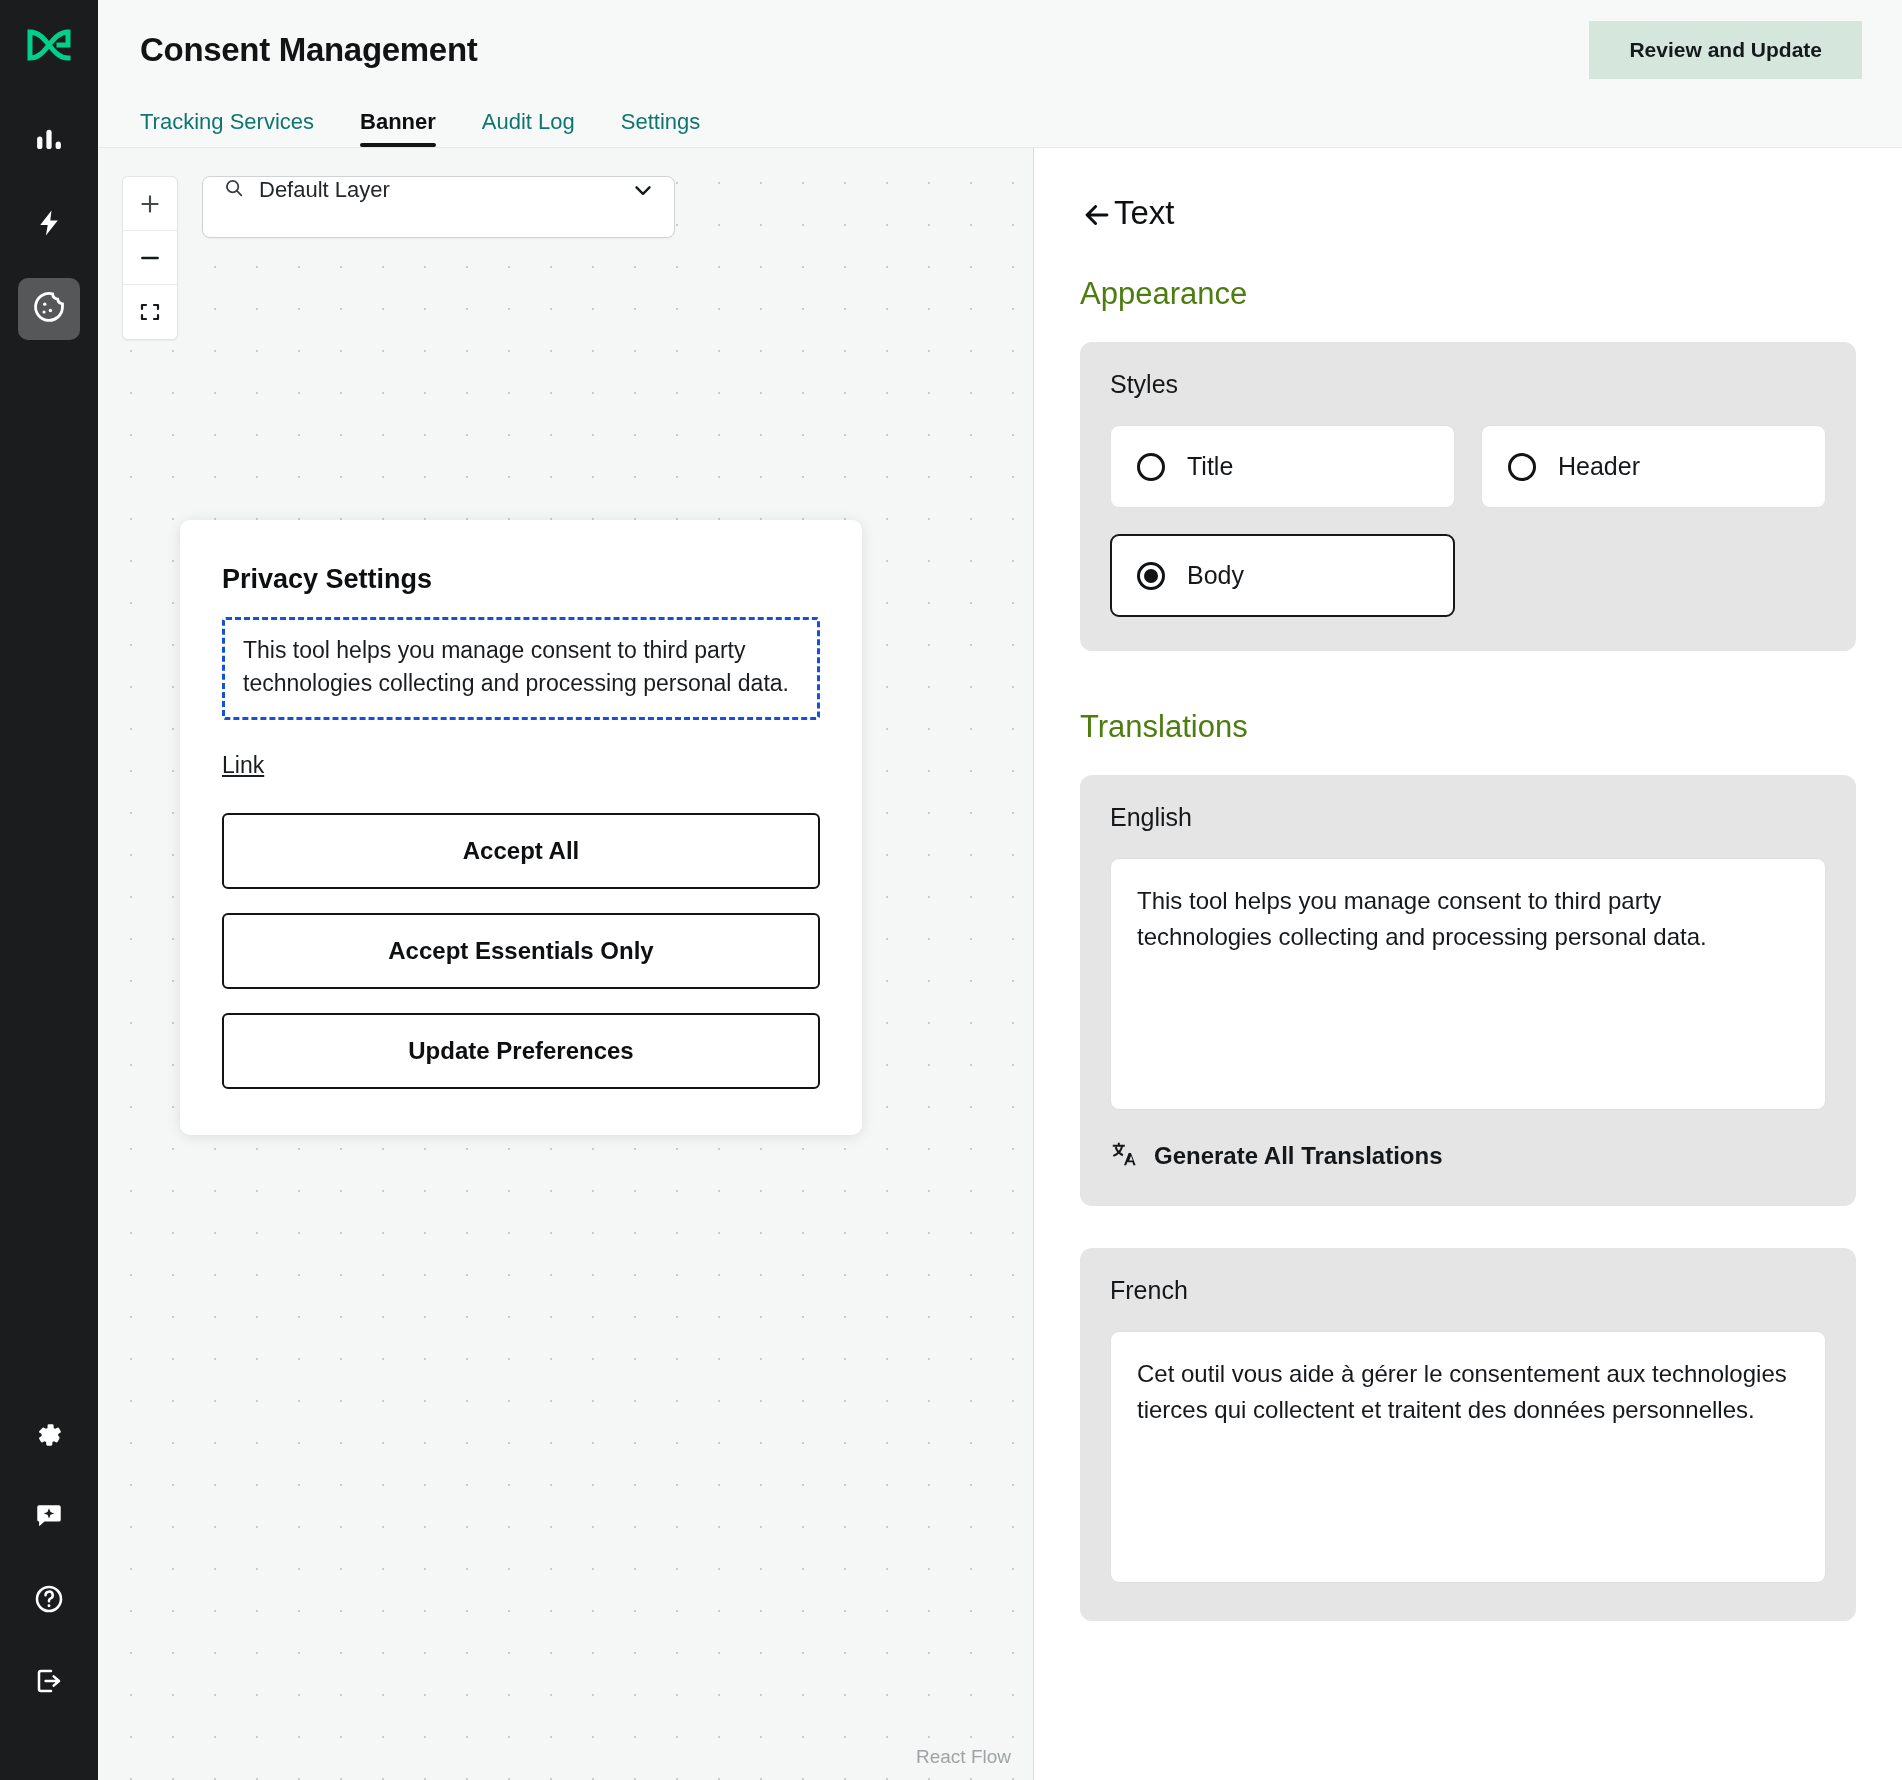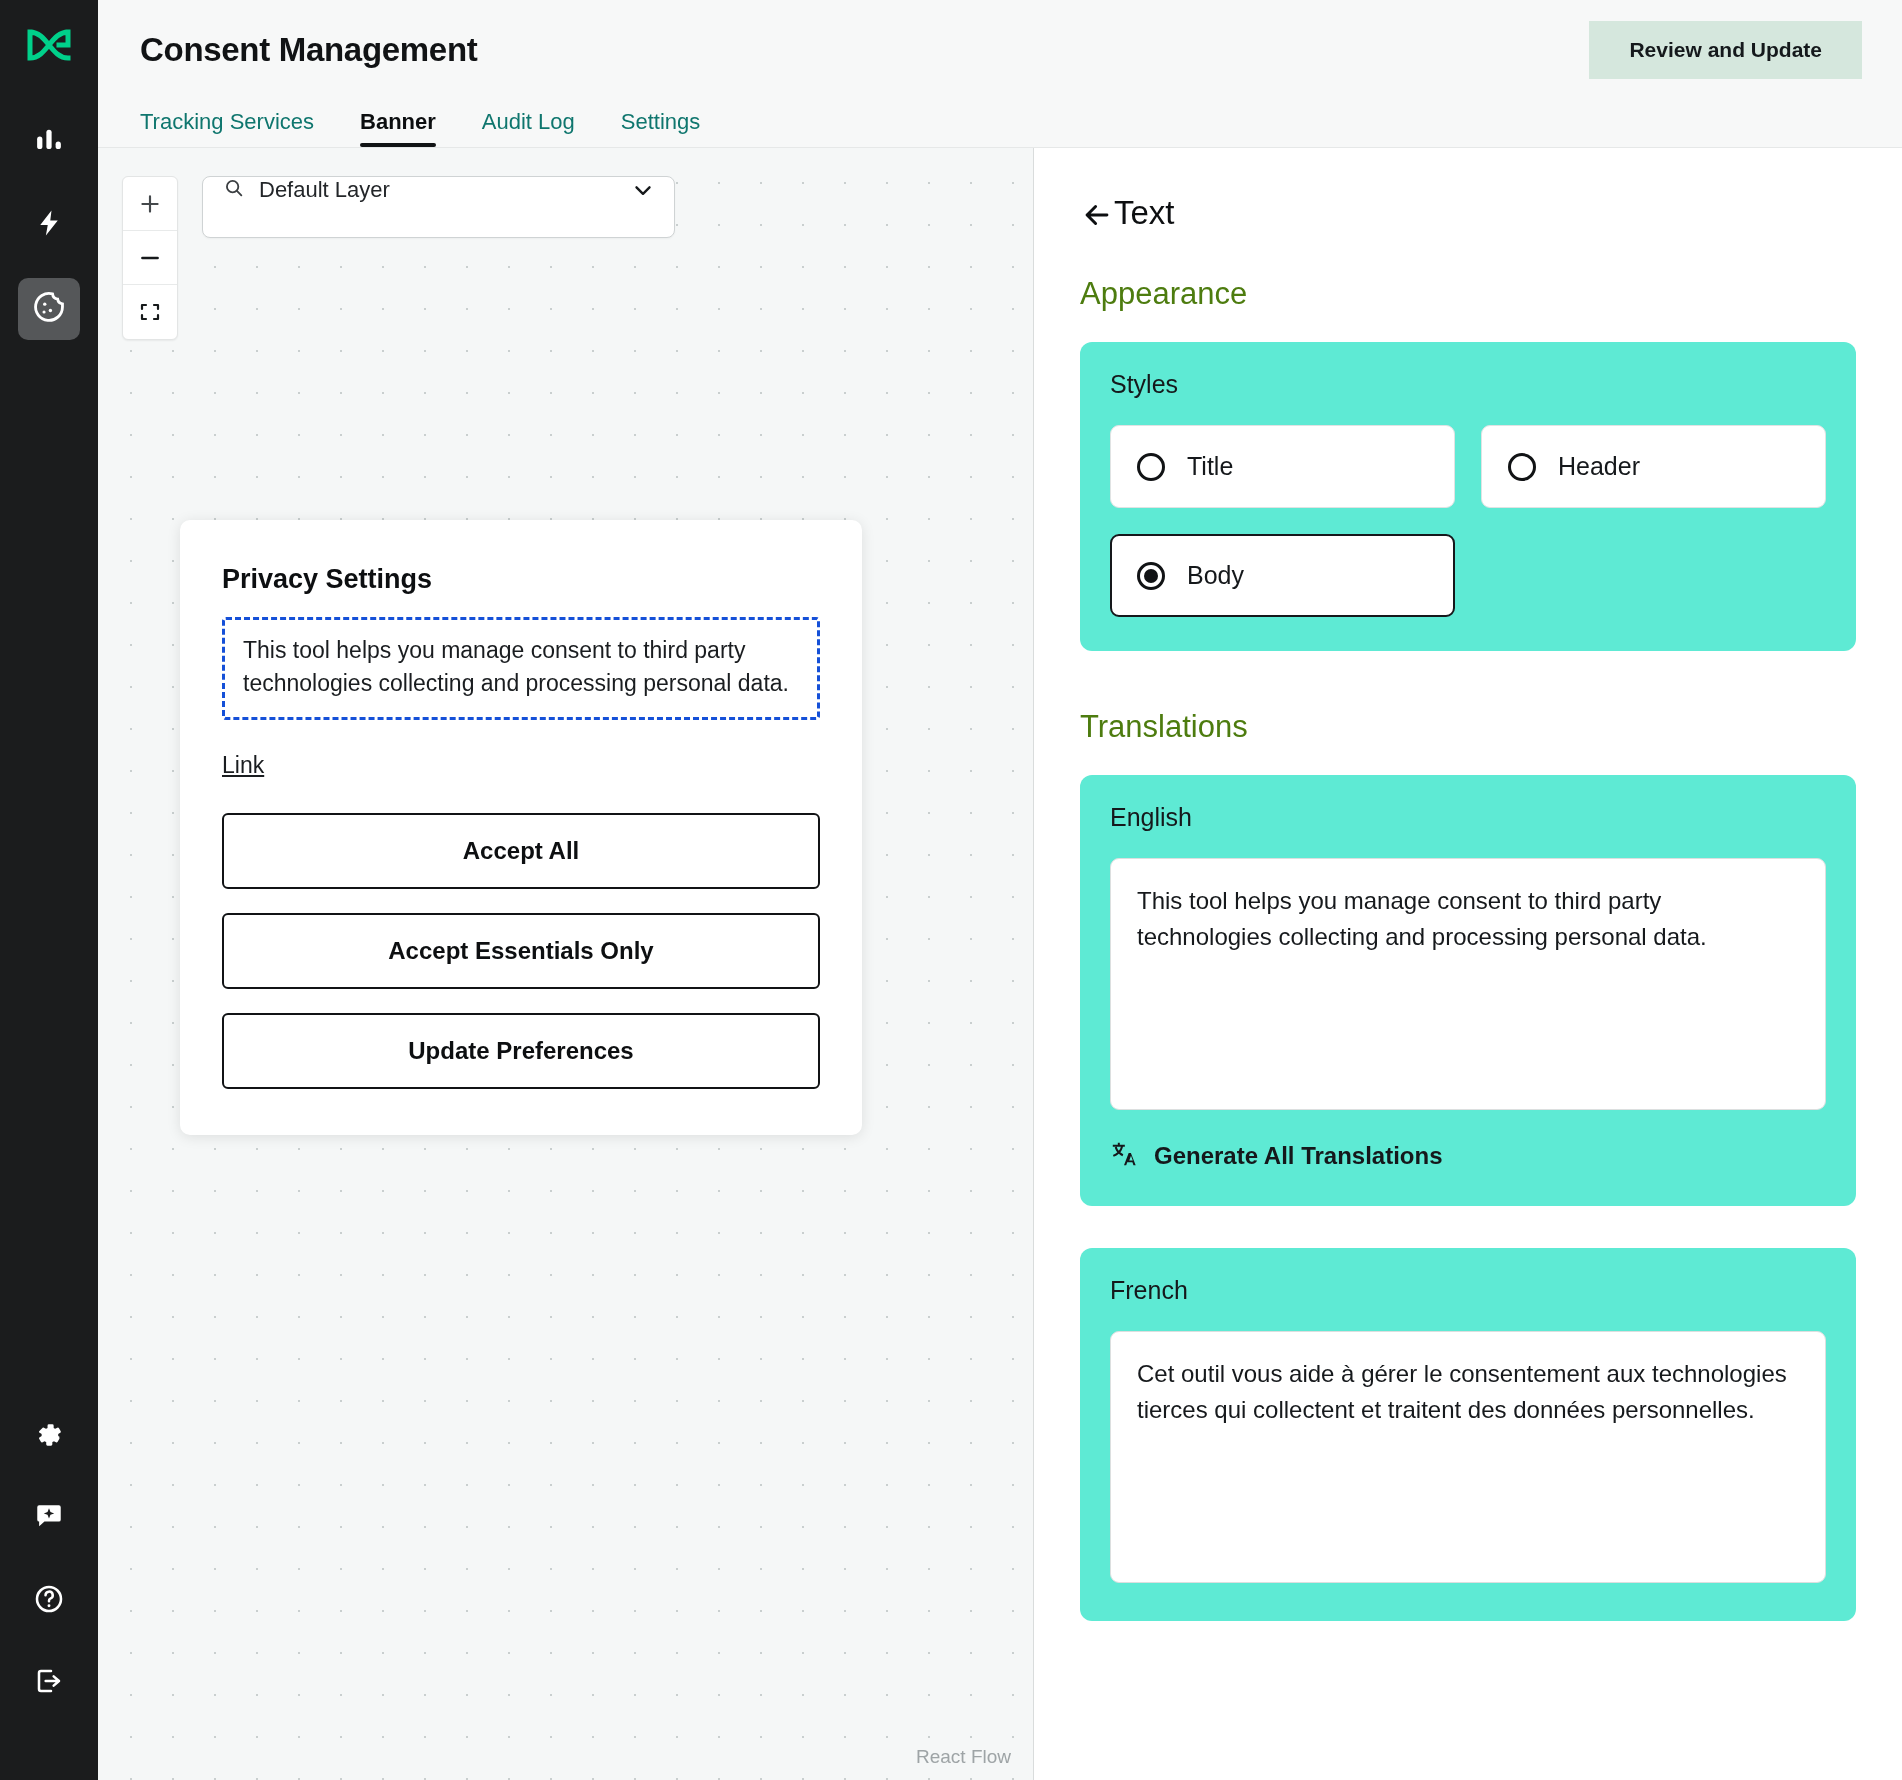--- a/index.html
+++ b/index.html
@@ -134,21 +134,21 @@
   
   .panel {
     flex: 1 1 auto; background: #ffffff;
     padding: 46px 46px 0 46px; overflow: hidden; position: relative;
   }
   .panel-head { display: flex; align-items: flex-end; margin-bottom: 44px; }
   .back-arrow { cursor: pointer; color: #0d0f11; display:flex; }
   .panel-title { font-size: 33px; color: #0d0f11; }
   .section-title { font-size: 31px; color: #4d7c0f; margin-bottom: 30px; }
   .card {
-    background: #5eead4; border-radius: 12px;
+    background: #e5e5e5; border-radius: 12px;
     padding: 28px 30px 34px 30px; margin-bottom: 58px;
   }
   .card-label { font-size: 25px; color: #15181b; margin-bottom: 26px; }
   .radio-grid { display: flex; flex-wrap: wrap; gap: 26px; }
   .radio-opt {
     flex: 0 0 calc(50% - 13px);
     background: #ffffff; border: 1px solid #e0e3e3; border-radius: 9px;
     display: flex; align-items: center; gap: 22px;
     padding: 26px 26px; cursor: pointer;
   }

